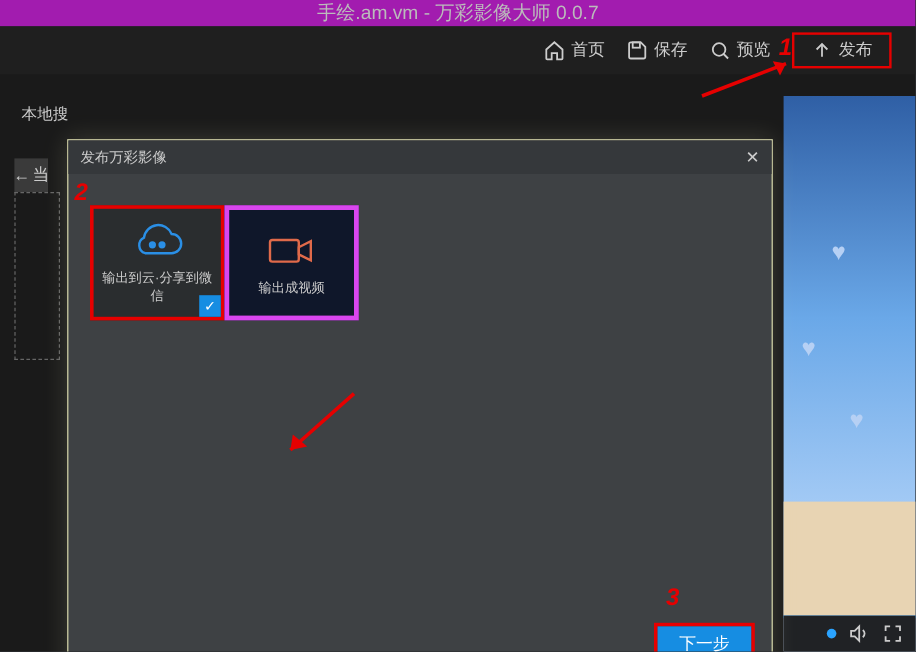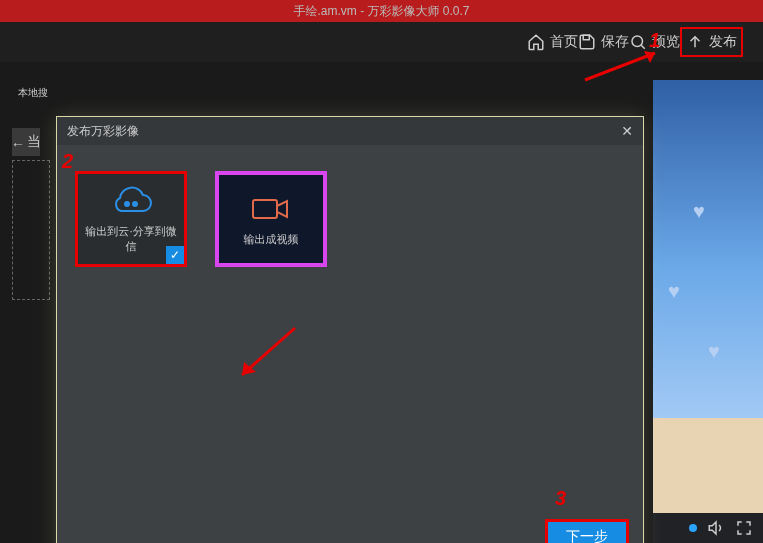--- a/index.html
+++ b/index.html
@@ -1,43 +1,43 @@
 <!DOCTYPE html>
 <html><head>
 <meta charset="utf-8">
 <style>
   * { margin:0; padding:0; box-sizing:border-box; font-family:"Microsoft YaHei",Arial,sans-serif; }
   body { width:763px; height:543px; background:#1a1a1a; color:#ccc; overflow:hidden; position:relative; }
-  .titlebar { height:22px; background:#b91c1c; color:#bbb; font-size:12px; display:flex; align-items:center; justify-content:center; }
-  .toolbar { height:40px; background:#1f1f1f; display:flex; align-items:center; justify-content:flex-end; padding-right:20px; }
+  .titlebar { height:22px; background:#a21caf; color:#bbb; font-size:16px; display:flex; align-items:center; justify-content:center; }
+  .toolbar { height:40px; background:#1f1f1f; display:flex; align-items:center; justify-content:flex-end; padding-right:20px; gap:18px; }
   .tool-item { display:flex; align-items:center; gap:5px; color:#ccc; font-size:14px; cursor:pointer; }
   .tool-item svg { width:18px; height:18px; }
-  .publish-box { border:2px solid #e60000; padding:4px 4px; }
+  .publish-box { border:2px solid #e60000; padding:4px 14px; }
   .annot1 { position:absolute; top:29px; left:649px; color:#e60000; font-size:20px; font-style:italic; font-weight:bold; z-index:5;}
   .annot2 { position:absolute; top:150px; left:62px; color:#e60000; font-size:20px; font-style:italic; font-weight:bold; z-index:50;}
   .annot3 { position:absolute; top:487px; left:555px; color:#e60000; font-size:20px; font-style:italic; font-weight:bold; z-index:50;}
   .arrow1 { position:absolute; top:45px; left:580px; z-index:50;}
   .arrow2 { position:absolute; top:320px; left:230px; z-index:50;}
   .left-strip { position:absolute; top:80px; left:0; width:60px; }
-  .left-label { color:#ccc; font-size:10px; padding:6px 0 10px 18px; }
+  .left-label { color:#ccc; font-size:13px; padding:6px 0 10px 18px; }
   .back-btn { margin:18px 0 0 12px; width:28px; height:28px; background:#3a3a3a; color:#ccc; display:flex; align-items:center; justify-content:center; font-size:14px;}
   .dashed-box { position:absolute; top:160px; left:12px; width:38px; height:140px; border:1px dashed #666; }
   .right-preview { position:absolute; top:80px; right:0; bottom:0; width:110px; background:linear-gradient(180deg,#2f5fa5 0%,#6aa8e8 40%,#cfe4ff 100%); }
   .floor { position:absolute; bottom:30px; left:0; right:0; height:95px; background:#e8d4b3; }
   .controls { position:absolute; bottom:0; left:0; right:0; height:30px; background:#202225; display:flex; align-items:center; justify-content:flex-end; padding-right:10px; gap:10px;}
   .dot { width:8px;height:8px;border-radius:50%;background:#2aa3ff;}
   .progress-line { position:absolute; bottom:28px; left:0; right:0; height:2px; background:#2aa3ff;}
   .heart { position:absolute; color:#b6d0f4; font-size:20px; }
   .modal { position:absolute; top:80px; left:56px; width:588px; height:450px; background:#3e4144; border:1px solid #d8d8a8; box-shadow:0 0 20px rgba(255,255,200,.15); z-index:40;margin-top:36px;}
   .modal-head { height:28px; display:flex; align-items:center; justify-content:space-between; padding:0 10px; background:#35383b; font-size:12px;}
   .close-x { color:#ccc; font-size:14px; cursor:pointer;}
   .modal-body { padding:10px 18px;}
   .section-title { font-size:14px; color:#ddd; margin-bottom:4px;}
   .hint { font-size:11px; color:#c96a1e;}
-  .options { display:flex; gap:28px; margin-top:16px;}
+  .options { display:flex; margin-top:16px;}
   .opt { width:112px; height:96px; background:#0f172a; border:4px solid #d946ef; display:flex; flex-direction:column; align-items:center; justify-content:center; gap:6px; cursor:pointer; position:relative;}
   .opt.selected { background:#2a2d2f; }
   .opt-label { font-size:11px; color:#ccc; text-align:center; padding:0 4px;}
   .redbox { border:3px solid #e60000; }
   .check { position:absolute; bottom:0; right:0; width:18px; height:18px; background:#168de2; display:flex; align-items:center; justify-content:center; color:#fff; font-size:12px;}
   .next-btn { position:absolute; bottom:14px; right:18px; background:#168de2; color:#ffffff; font-size:14px; padding:6px 18px; cursor:pointer;}
   .next-wrap { border:3px solid #e60000; display:inline-block; position:absolute; bottom:10px; right:14px;}
   .next-wrap .next-btn { position:static;}
 </style>
 </head>

